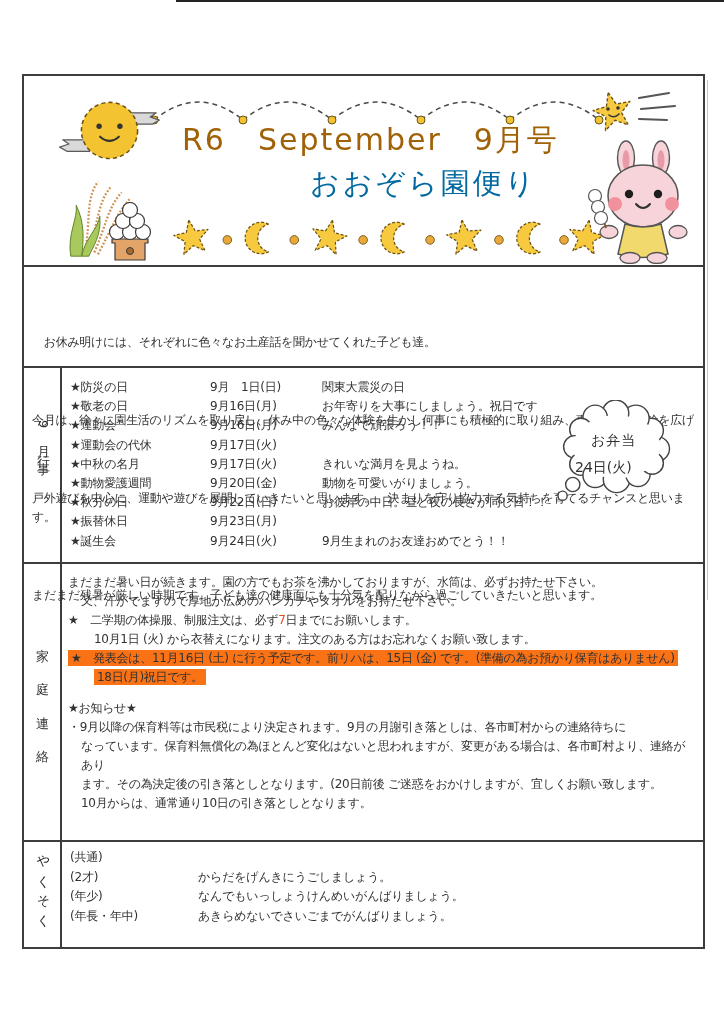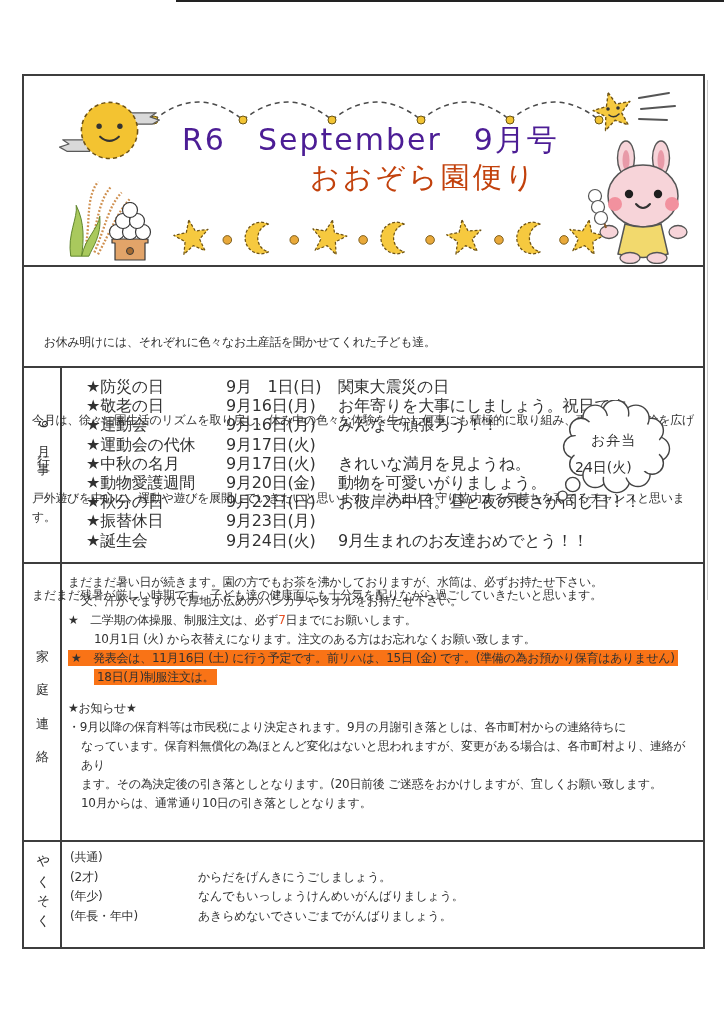--- a/index.html
+++ b/index.html
@@ -7,36 +7,36 @@
         font-family:"DejaVu Sans","Liberation Sans",sans-serif;color:#313131;}
   .scan-top{position:absolute;left:176px;top:0;width:548px;height:2px;background:#222;}
   .scan-right{position:absolute;left:707px;top:80px;width:1px;height:520px;background:#c9c9c9;}
 
   .outer{position:absolute;left:22px;top:74px;width:679px;height:871px;border:2px solid #3d3d3d;}
   .hline{position:absolute;left:0;width:100%;height:2px;background:#3d3d3d;}
   .vsep{position:absolute;left:36px;top:290px;width:2px;height:581px;background:#3d3d3d;}
 
   
   .hdr{position:absolute;left:0;top:0;width:679px;height:189px;}
-  .title1{position:absolute;left:158px;top:44px;font-size:30px;letter-spacing:2px;color:#4c1d95;white-space:nowrap;}
-  .title2{position:absolute;left:286px;top:82px;font-size:29px;letter-spacing:3px;color:#c2410c;white-space:nowrap;}
+  .title1{position:absolute;left:158px;top:44px;font-size:30px;letter-spacing:2px;color:#a16207;white-space:nowrap;}
+  .title2{position:absolute;left:286px;top:88px;font-size:29px;letter-spacing:3px;color:#0369a1;white-space:nowrap;}
   .decor{position:absolute;}
 
   
   .intro{position:absolute;left:8px;top:198px;width:664px;font-size:12px;line-height:19.5px;
          letter-spacing:-0.3px;white-space:pre-wrap;}
 
   
   .vlabel{position:absolute;writing-mode:vertical-rl;text-orientation:mixed;font-size:13px;color:#2e2e2e;}
   .lbl-events{left:10px;top:344px;letter-spacing:8px;}
   .lbl-family{left:9px;top:562px;letter-spacing:34px;}
   .lbl-promise{left:10px;top:770px;letter-spacing:5px;}
 
   
-  .events-list{position:absolute;left:46px;top:302px;width:620px;font-size:16px;letter-spacing:-0.2px;margin-left:16px;}
+  .events-list{position:absolute;left:46px;top:302px;width:620px;font-size:12px;letter-spacing:-0.2px;}
   .event-row{display:flex;height:19.2px;align-items:center;white-space:nowrap;}
   .ev-name{width:140px;flex:none;}
   .ev-date{width:112px;flex:none;}
   .ev-note{flex:1;}
 
   
   .bento{position:absolute;left:531px;top:324px;width:118px;height:112px;}
   .bento-l1{position:absolute;left:36px;top:32px;font-size:14px;letter-spacing:1px;}
   .bento-l2{position:absolute;left:20px;top:59px;font-size:14px;}
 
@@ -285,21 +285,21 @@
       <div class="bento-l2">24日(火)</div>
     </div>
 
     <div class="vlabel lbl-family">家庭連絡</div>
     <div class="family">
       <div class="fline">まだまだ暑い日が続きます。園の方でもお茶を沸かしておりますが、水筒は、必ずお持たせ下さい。</div>
       <div class="fline ind1">又、汗がでますので厚地か広めのハンカチやタオルをお持たせ下さい。</div>
       <div class="fline"><span>★　二学期の体操服、制服注文は、必ず</span><span class="red">7</span><span>日までにお願いします。</span></div>
       <div class="fline ind2">10月1日 (火) から衣替えになります。注文のある方はお忘れなくお願い致します。</div>
       <div class="fline"><span class="hl">★　発表会は、11月16日 (土) に行う予定です。前リハは、15日 (金) です。(準備の為お預かり保育はありません)</span></div>
-      <div class="fline ind2"><span class="hl">18日(月)制服注文は。</span></div>
+      <div class="fline ind2"><span class="hl">18日(月)祝日です。</span></div>
       <div class="gap"></div>
       <div class="fline">★お知らせ★</div>
       <div class="fline">・9月以降の保育料等は市民税により決定されます。9月の月謝引き落としは、各市町村からの連絡待ちに</div>
       <div class="fline ind1">なっています。保育料無償化の為ほとんど変化はないと思われますが、変更がある場合は、各市町村より、連絡があり</div>
       <div class="fline ind1">ます。その為決定後の引き落としとなります。(20日前後 ご迷惑をおかけしますが、宜しくお願い致します。</div>
       <div class="fline ind1">10月からは、通常通り10日の引き落としとなります。</div>
     </div>
 
     <div class="vlabel lbl-promise">やくそく</div>
     <div class="promises">

